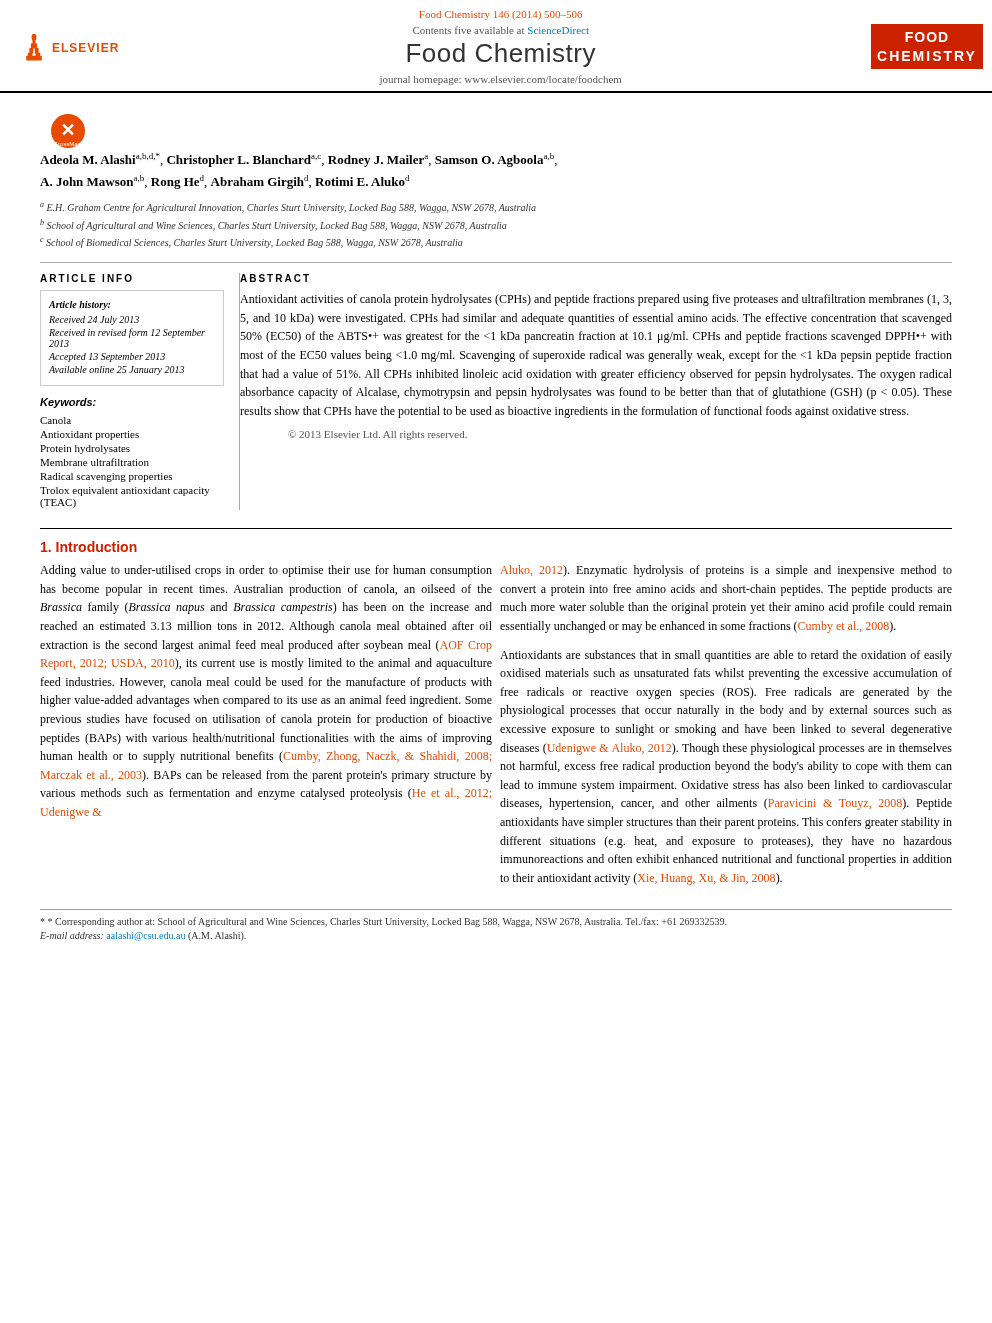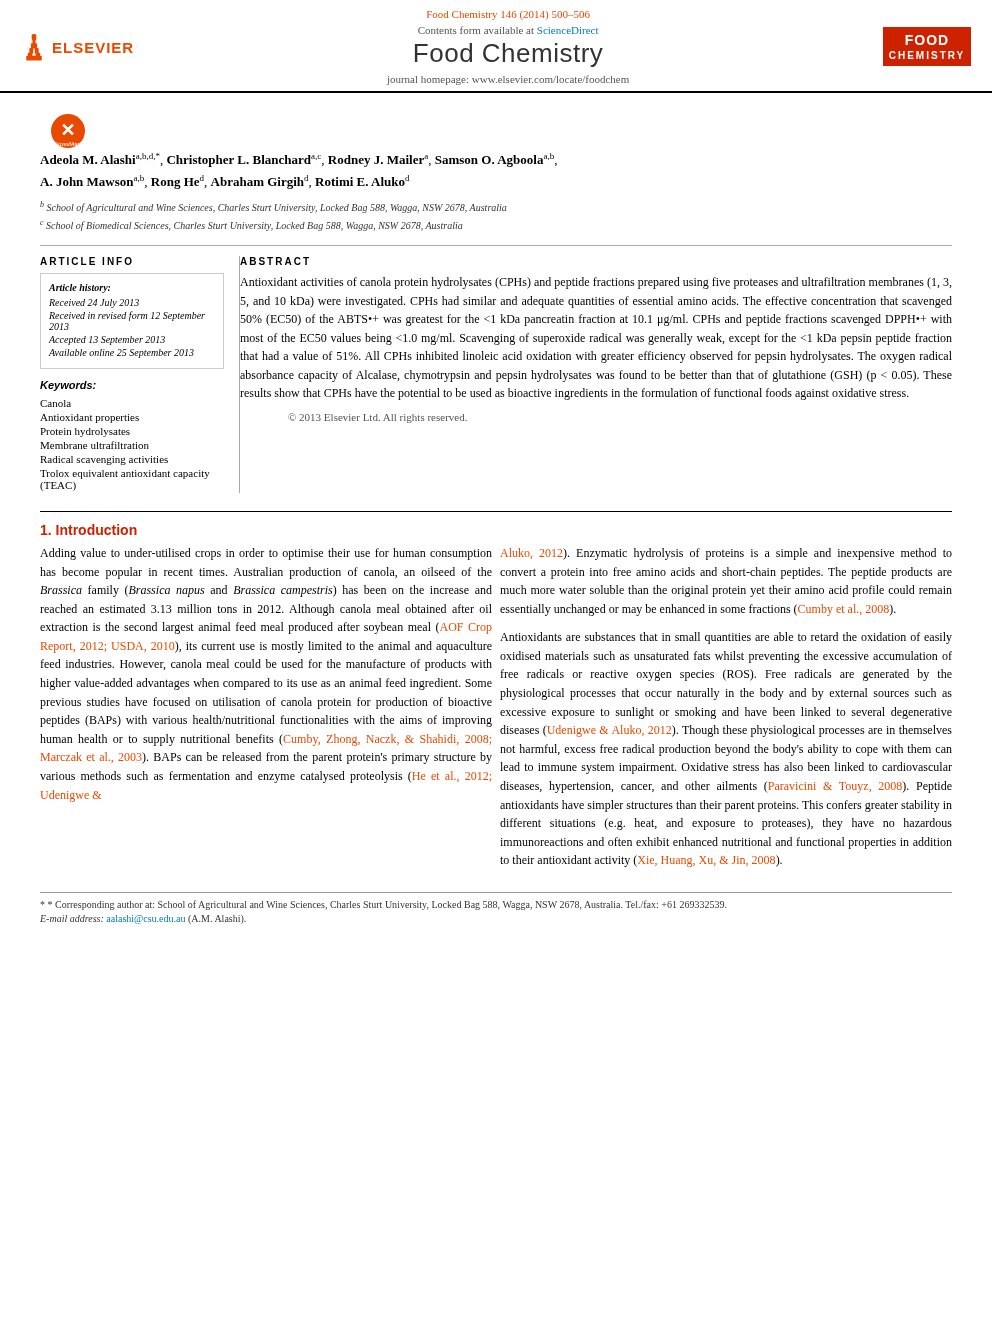--- a/index.html
+++ b/index.html
@@ -64,34 +64,34 @@
       color: #fff;
       font-family: Arial, sans-serif;
       font-weight: bold;
       font-size: 11px;
       text-align: center;
       padding: 4px 6px;
       line-height: 1.3;
       letter-spacing: 1px;
     }
     .logo-box .logo-food { font-size: 14px; }
-    .logo-box .logo-chemistry { font-size: 10px; letter-spacing: 2px; }
+    .logo-box .logo-chemistry { font-size: 14px; letter-spacing: 2px; }
     .elsevier-logo {
       display: flex;
       align-items: center;
       gap: 4px;
       margin-top: 2px;
     }
     .elsevier-tree {
       width: 28px;
       height: 28px;
     }
     .elsevier-text {
       font-family: Arial, sans-serif;
-      font-size: 15px;
+      font-size: 12px;
       font-weight: bold;
       color: #e84a00;
       letter-spacing: 1px;
     }
     
     .main-content {
       padding: 16px 40px 20px 40px;
     }
     
     .article-title {
@@ -249,21 +249,21 @@
         <rect x="12" y="6" width="4" height="7" fill="#e84a00" rx="1"></rect>
         <rect x="11" y="0" width="6" height="8" fill="#e84a00" rx="2"></rect>
       </svg>
       <span class="elsevier-text">ELSEVIER</span>
     </div>
     <div class="journal-header-center">
       <div class="journal-citation">
         <a href="#">Food Chemistry 146 (2014) 500–506</a>
       </div>
       <div class="sciencedirect-link">
-        <span>Contents form available at</span>
+        <span>Contents five available at</span>
         <a href="#">ScienceDirect</a>
       </div>
       <div class="journal-title-main">Food Chemistry</div>
       <div class="journal-homepage">
         <span>journal homepage: www.elsevier.com/locate/foodchem</span>
       </div>
     </div>
     <div class="journal-logo">
       <div class="logo-box">
         <div class="logo-food">FOOD</div>
@@ -290,42 +290,43 @@
       <span class="author-name">Christopher L. Blanchard</span><sup class="author-sup">a,c</sup>,
       <span class="author-name">Rodney J. Mailer</span><sup class="author-sup">a</sup>,
       <span class="author-name">Samson O. Agboola</span><sup class="author-sup">a,b</sup>,<br>
       <span class="author-name">A. John Mawson</span><sup class="author-sup">a,b</sup>,
       <span class="author-name">Rong He</span><sup class="author-sup">d</sup>,
       <span class="author-name">Abraham Girgih</span><sup class="author-sup">d</sup>,
       <span class="author-name">Rotimi E. Aluko</span><sup class="author-sup">d</sup>
     </div>
 
     <div class="affiliations">
+      <div class="affil-row"><sup class="affil-sup">a</sup> E.H. Graham Centre for Agricultural Innovation, Charles Sturt University, Locked Bag 588, Wagga, NSW 2678, Australia</div>
       <div class="affil-row"><sup class="affil-sup">b</sup> School of Agricultural and Wine Sciences, Charles Sturt University, Locked Bag 588, Wagga, NSW 2678, Australia</div>
       <div class="affil-row"><sup class="affil-sup">c</sup> School of Biomedical Sciences, Charles Sturt University, Locked Bag 588, Wagga, NSW 2678, Australia</div>
     </div>
 
     <div class="two-col">
 
       <div class="left-col">
         <div class="section-heading">ARTICLE INFO</div>
         <div class="article-info-box">
           <div class="article-info-title">Article history:</div>
           <div class="info-row">Received 24 July 2013</div>
           <div class="info-row">Received in revised form 12 September 2013</div>
           <div class="info-row">Accepted 13 September 2013</div>
-          <div class="info-row">Available online 25 September 2013</div>
+          <div class="info-row">Available online 25 January 2013</div>
         </div>
         <div class="keywords-section">
           <div class="section-heading" style="font-style:italic; text-transform:none; letter-spacing:0; font-size:11px;">Keywords:</div>
           <div class="keyword-item">Canola</div>
           <div class="keyword-item">Antioxidant properties</div>
           <div class="keyword-item">Protein hydrolysates</div>
           <div class="keyword-item">Membrane ultrafiltration</div>
-          <div class="keyword-item">Radical scavenging activities</div>
+          <div class="keyword-item">Radical scavenging properties</div>
           <div class="keyword-item">Trolox equivalent antioxidant capacity (TEAC)</div>
         </div>
       </div>
 
       <div class="right-col">
         <div class="section-heading">ABSTRACT</div>
         <div class="abstract-text">
           <p>Antioxidant activities of canola protein hydrolysates (CPHs) and peptide fractions prepared using five proteases and ultrafiltration membranes (1, 3, 5, and 10 kDa) were investigated. CPHs had similar and adequate quantities of essential amino acids. The effective concentration that scavenged 50% (EC50) of the ABTS•+ was greatest for the &lt;1 kDa pancreatin fraction at 10.1 μg/ml. CPHs and peptide fractions scavenged DPPH•+ with most of the EC50 values being &lt;1.0 mg/ml. Scavenging of superoxide radical was generally weak, except for the &lt;1 kDa pepsin peptide fraction that had a value of 51%. All CPHs inhibited linoleic acid oxidation with greater efficiency observed for pepsin hydrolysates. The oxygen radical absorbance capacity of Alcalase, chymotrypsin and pepsin hydrolysates was found to be better than that of glutathione (GSH) (p &lt; 0.05). These results show that CPHs have the potential to be used as bioactive ingredients in the formulation of functional foods against oxidative stress.</p>
           <div class="copyright-line">© 2013 Elsevier Ltd. All rights reserved.</div>
         </div>

